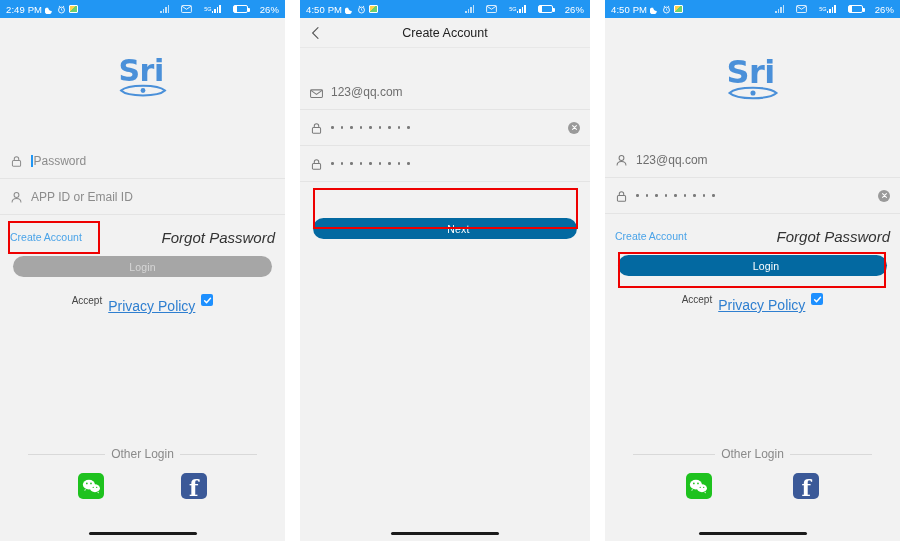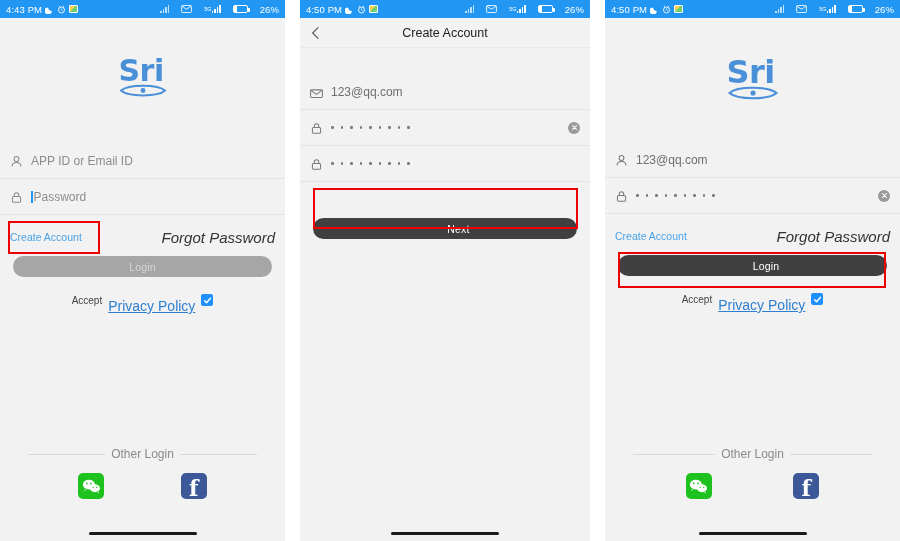--- a/index.html
+++ b/index.html
@@ -105,21 +105,21 @@
   .link-blue { color: #4aa3e8; font-size: 10.5px; }
   .link-dark { color: #333333; font-size: 15px; font-style: italic; }
 
   
   .btn {
     display: flex; align-items: center; justify-content: center;
     height: 21px; border-radius: 11px;
     font-size: 10.5px; letter-spacing: 0.2px;
   }
   .btn-disabled { background: #a6a6a6; color: #d6d6d6; }
-  .btn-primary { background: #404040; color: #ffffff; padding-left: 27px; }
+  .btn-primary { background: #0369a1; color: #ffffff; padding-left: 27px; }
 
   
   .accept-row { display: flex; align-items: center; justify-content: center; gap: 6px; margin-top: 9px; }
   .accept-txt { font-size: 10px; color: #444444; }
   .accept-link { font-size: 14px; color: #2f7fd0; text-decoration: underline; margin-top: 12px; }
   .checkbox {
     width: 12px; height: 12px; border-radius: 2px; background: #1e90ff;
     display: flex; align-items: center; justify-content: center;
   }
 
@@ -160,21 +160,21 @@
 </style>
 </head>
 <body>
 
 <div class="stage">
 
   <div class="panel" id="panel-1">
 
     <div class="statusbar">
       <div class="sb-left">
-        <span class="sb-time">4:43 PM</span>
+        <span class="sb-time">2:49 PM</span>
         <span class="sb-ico">
           <svg width="9" height="9" viewBox="0 0 10 10">
               <path d="M7.6 6.6A4 4 0 0 1 3.4 2.4 4 4 0 1 0 7.6 6.6z" fill="#ffffff"></path>
             </svg>
         </span>
         <span class="sb-ico">
           <svg width="9" height="9" viewBox="0 0 10 10">
               <circle cx="5" cy="5.6" r="3.3" fill="none" stroke="#ffffff" stroke-width="1"></circle>
               <path d="M5 3.8v1.9l1.2.8" stroke="#ffffff" stroke-width=".8" fill="none"></path>
               <path d="M2 2.2l1.4-1.1M8 2.2L6.6 1.1" stroke="#ffffff" stroke-width="1"></path>
@@ -223,36 +223,36 @@
             <circle cx="24" cy="7.5" r="2.4" fill="#4a90d9"></circle>
           </svg>
         </span>
       </div>
 
       <div style="position:absolute; top:125px; left:0; right:0;">
 
         <div class="field">
           <span class="ic">
             <svg width="13" height="13" viewBox="0 0 14 14">
+                <rect x="2.6" y="6" width="8.8" height="6.2" rx="1.2" fill="none" stroke="#8c8c8c" stroke-width="1.1"></rect>
+                <path d="M4.6 6V4.4a2.4 2.4 0 0 1 4.8 0V6" fill="none" stroke="#8c8c8c" stroke-width="1.1"></path>
+              </svg>
+          </span>
+          <span class="caret"></span>
+          <span class="ftext">Password</span>
+        </div>
+
+        <div class="field">
+          <span class="ic">
+            <svg width="13" height="13" viewBox="0 0 14 14">
                 <circle cx="7" cy="4.3" r="2.6" fill="none" stroke="#8c8c8c" stroke-width="1.1"></circle>
                 <path d="M2.2 12.4c0-2.7 2.1-4.3 4.8-4.3s4.8 1.6 4.8 4.3" fill="none" stroke="#8c8c8c" stroke-width="1.1"></path>
               </svg>
           </span>
           <span class="ftext">APP ID or Email ID</span>
-        </div>
-
-        <div class="field">
-          <span class="ic">
-            <svg width="13" height="13" viewBox="0 0 14 14">
-                <rect x="2.6" y="6" width="8.8" height="6.2" rx="1.2" fill="none" stroke="#8c8c8c" stroke-width="1.1"></rect>
-                <path d="M4.6 6V4.4a2.4 2.4 0 0 1 4.8 0V6" fill="none" stroke="#8c8c8c" stroke-width="1.1"></path>
-              </svg>
-          </span>
-          <span class="caret"></span>
-          <span class="ftext">Password</span>
         </div>
 
         <div class="links-row" style="margin-top:7px;">
           <span class="link-blue">Create Account</span>
           <span class="link-dark">Forgot Password</span>
         </div>
 
         <div style="padding:0 13px; margin-top:4px;">
           <div class="btn btn-disabled">Login</div>
         </div>

